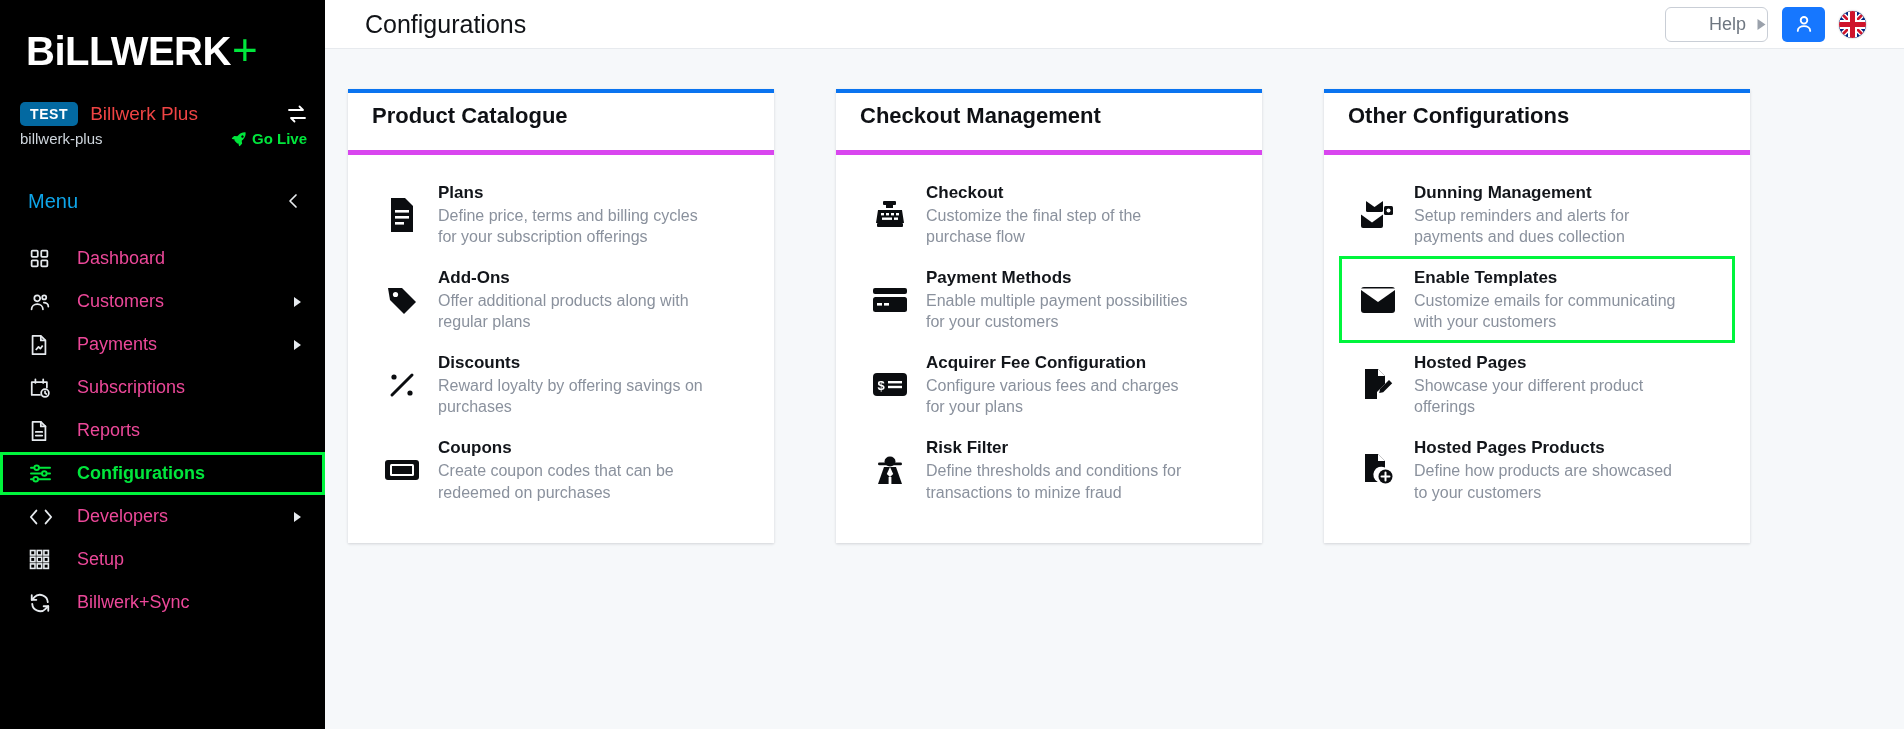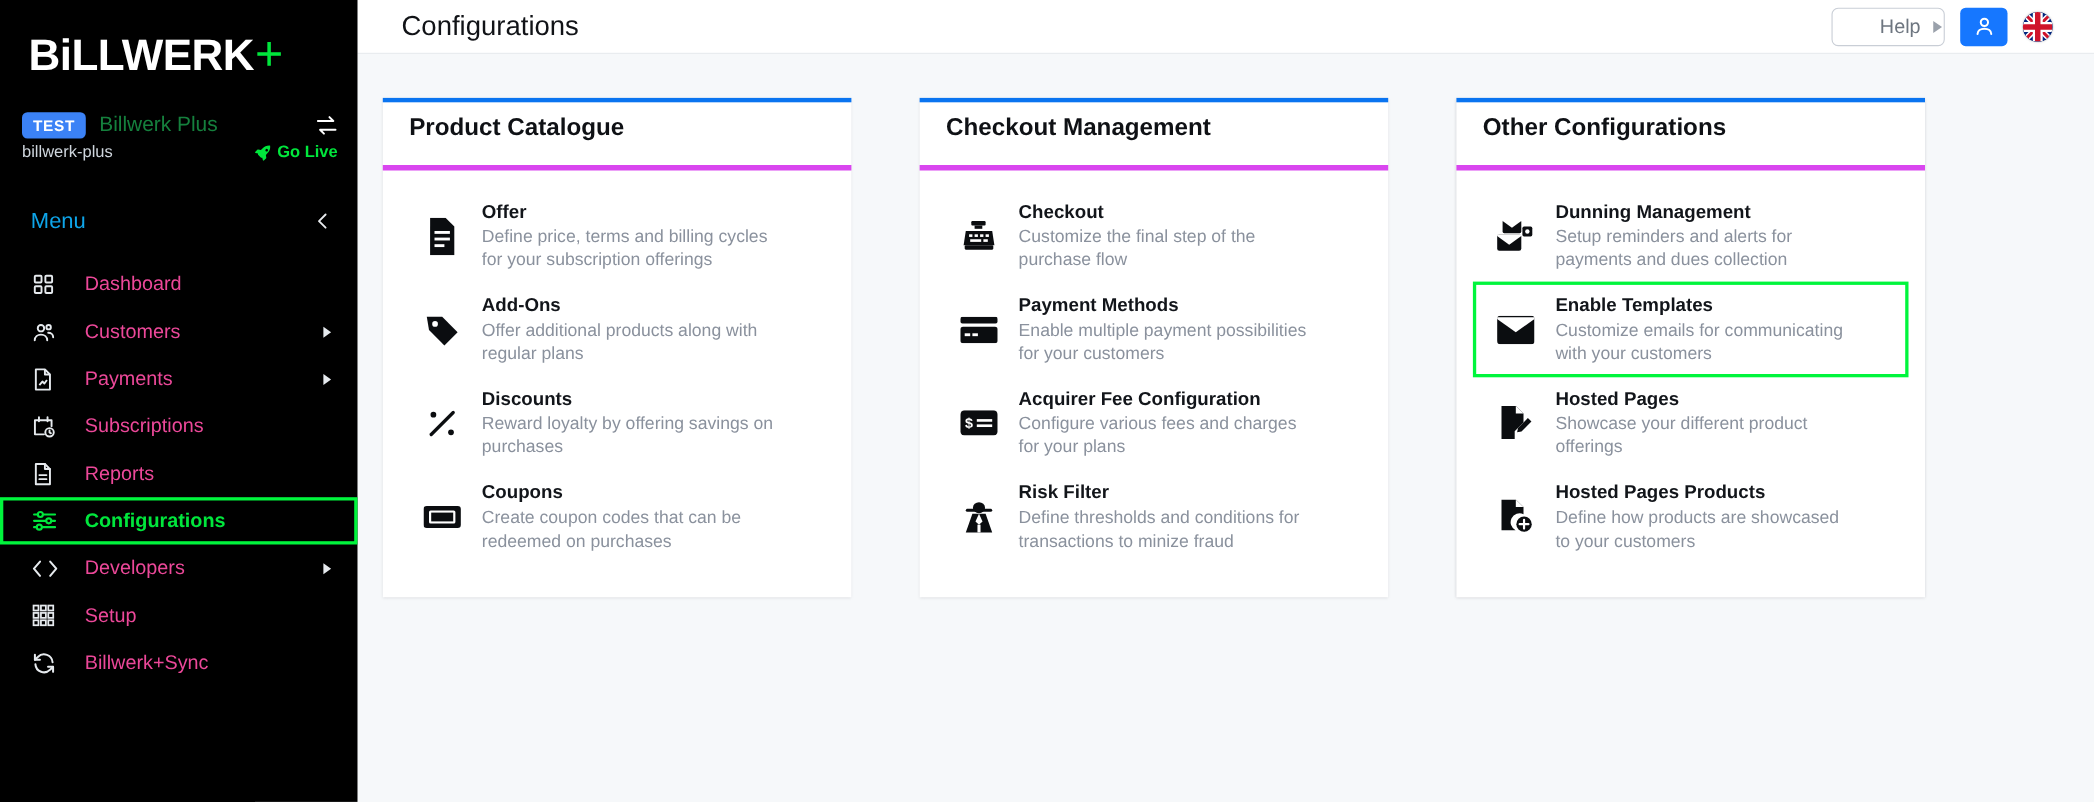--- a/index.html
+++ b/index.html
@@ -27,29 +27,29 @@
     line-height: 1;
     display: flex;
     align-items: baseline;
   }
   .brand .b-white { color: #ffffff; }
   .brand .b-plus { color: #00E63C; font-weight: 400; font-size: 44px; margin-left: 1px; }
 
   .acct { margin-top: 30px; padding: 0 18px 0 20px; }
   .acct-row1 { display: flex; align-items: center; }
   .badge-test {
-    background: #3b82f6;
+    background: #0369a1;
     color: #ffffff;
     font-size: 14px;
     font-weight: 700;
     letter-spacing: 0.6px;
     padding: 4px 10px;
     border-radius: 5px;
   }
-  .acct-name { margin-left: 12px; font-size: 19px; color: #15803d; font-weight: 400; }
+  .acct-name { margin-left: 12px; font-size: 19px; color: #ef4444; font-weight: 400; }
   .switch-icon { margin-left: auto; color: #ffffff; }
   .acct-row2 { display: flex; align-items: center; margin-top: 4px; }
   .acct-slug { font-size: 15px; color: #cfd6dd; }
   .golive { margin-left: auto; display: flex; align-items: center; gap: 5px; color: #00E63C; font-size: 15px; font-weight: 700; }
 
   .menu-head {
     margin-top: 40px;
     padding: 0 24px 0 28px;
     display: flex; align-items: center;
     height: 28px;
@@ -375,21 +375,21 @@
             <div class="row">
               <span class="r-ico">
                 <svg width="30" height="34" viewBox="0 0 30 34" fill="#0b0d10">
                     <path d="M4 0h14l8 8v26H4z"></path>
                     <rect x="8" y="12" width="14" height="2.6" fill="#fff"></rect>
                     <rect x="8" y="18" width="14" height="2.6" fill="#fff"></rect>
                     <rect x="8" y="24" width="9" height="2.6" fill="#fff"></rect>
                   </svg>
               </span>
               <span class="r-txt">
-                <span class="r-title">Offer</span>
+                <span class="r-title">Plans</span>
                 <div class="r-desc">Define price, terms and billing cycles for your subscription offerings</div>
               </span>
             </div>
 
             <div class="row">
               <span class="r-ico">
                 <svg width="32" height="32" viewBox="0 0 32 32" fill="#0b0d10">
                     <path d="M2 4h14l14 14-12 12L4 16z"></path>
                     <circle cx="9.5" cy="10.5" r="2.6" fill="#fff"></circle>
                   </svg>

